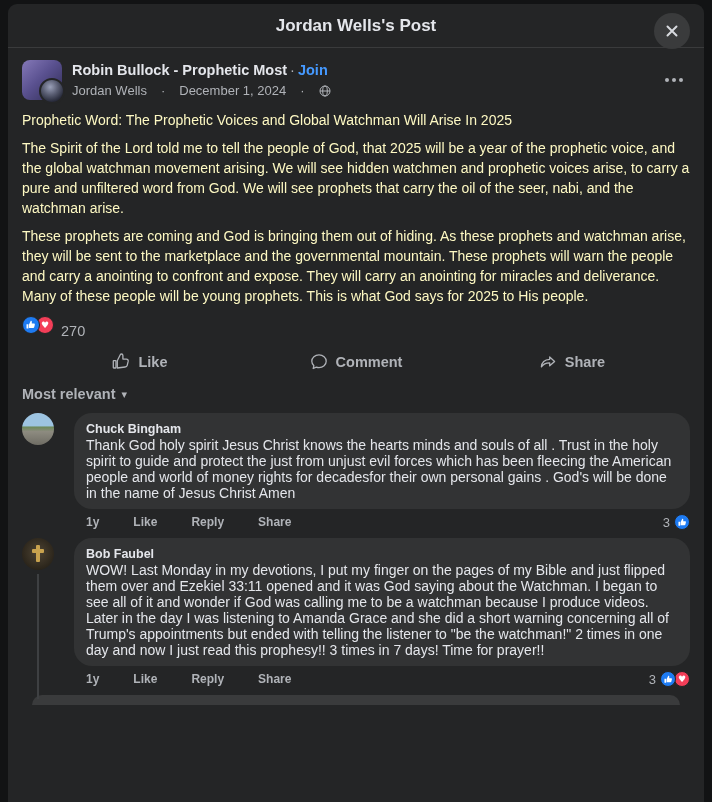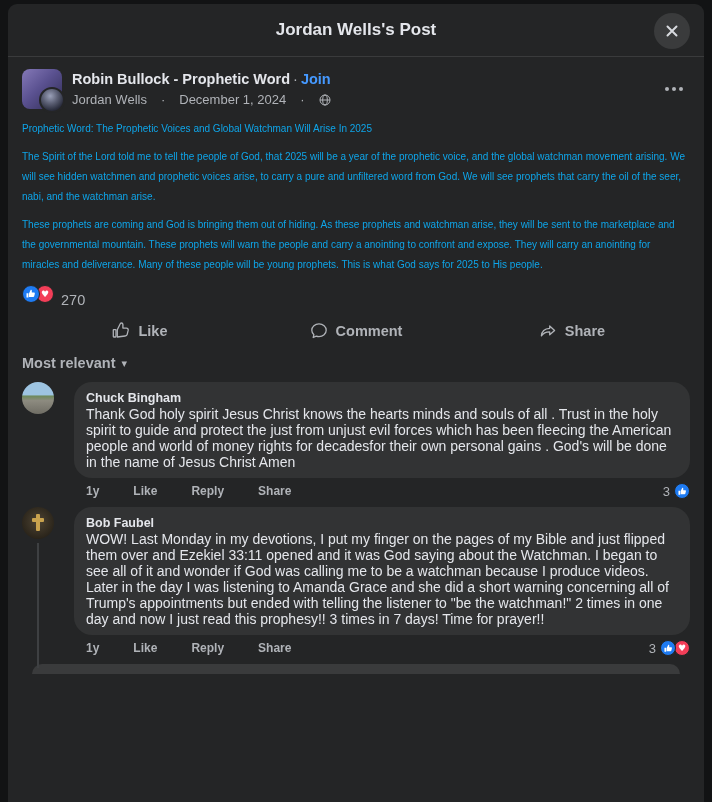--- a/index.html
+++ b/index.html
@@ -13,21 +13,21 @@
   .card {
     margin: 4px 8px 0;
     background: #242526;
     border-radius: 9px 9px 0 0;
     min-height: 798px;
     position: relative;
   }
   
   .hdr {
     position: relative;
-    height: 53px;
+    height: 44px;
     border-bottom: 1px solid #3a3b3c;
     display: flex; align-items: center; justify-content: center;
   }
   .hdr-title { font-size: 17px; font-weight: 700; color: #e4e6eb; }
   .close-btn {
     position: absolute; right: 14px; top: 9px;
     width: 36px; height: 36px; border-radius: 50%;
     background: #3a3b3c; border: none; cursor: pointer;
     display: flex; align-items: center; justify-content: center;
   }
@@ -52,21 +52,21 @@
   .join { color: #4599ff; cursor: pointer; }
   .pbyline { font-size: 13px; color: #b0b3b8; line-height: 17px; display: flex; align-items: center; gap: 14px; margin-top: 2px; }
   .pbyline .author { cursor: pointer; }
   .menu-btn {
     width: 32px; height: 32px; border: none; background: transparent; border-radius: 50%;
     display: flex; align-items: center; justify-content: center; gap: 3px; cursor: pointer;
     margin-top: 4px;
   }
   .menu-btn i { width: 4px; height: 4px; border-radius: 50%; background: #b0b3b8; display: block; }
   
-  .ptext p { font-size: 10px; line-height: 20px; color: #0ea5e9; margin-bottom: 8px; }
+  .ptext p { font-size: 14px; line-height: 20px; color: #fef9c3; margin-bottom: 8px; }
   
   .rxrow { display: flex; align-items: center; margin-top: 8px; height: 22px; }
   .rxstack { display: flex; align-items: center; cursor: pointer; }
   .rx {
     width: 18px; height: 18px; border-radius: 50%;
     display: flex; align-items: center; justify-content: center;
     border: 1.5px solid #242526;
   }
   .rx-like { background: #1e7bf2; z-index: 2; }
   .rx-love { background: #f33e58; margin-left: -4px; z-index: 1; }
@@ -136,21 +136,21 @@
   </div>
 
   
   <div class="post">
     <div class="phead">
       <div class="gavatar">
         <div class="gavatar-overlay"></div>
       </div>
       <div class="pmeta">
         <div class="pname-row">
-          <span class="gname">Robin Bullock - Prophetic Word</span><span class="sep-dot">·</span><span class="join">Join</span>
+          <span class="gname">Robin Bullock - Prophetic Most</span><span class="sep-dot">·</span><span class="join">Join</span>
         </div>
         <div class="pbyline">
           <span class="author">Jordan Wells</span>
           <span>·</span>
           <span>December 1, 2024</span>
           <span>·</span>
           <svg class="icon" width="12" height="12" viewBox="0 0 12 12" fill="none" stroke="#b0b3b8" stroke-width="1">
             <circle cx="6" cy="6" r="5"></circle>
               <ellipse cx="6" cy="6" rx="2.3" ry="5"></ellipse>
               <line x1="1" y1="6" x2="11" y2="6"></line>

